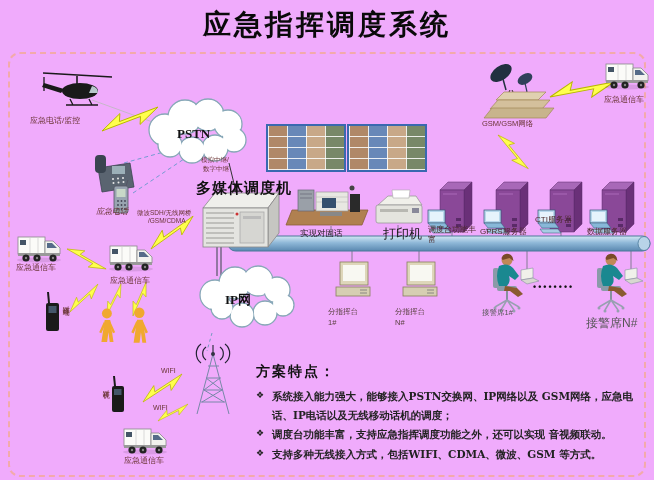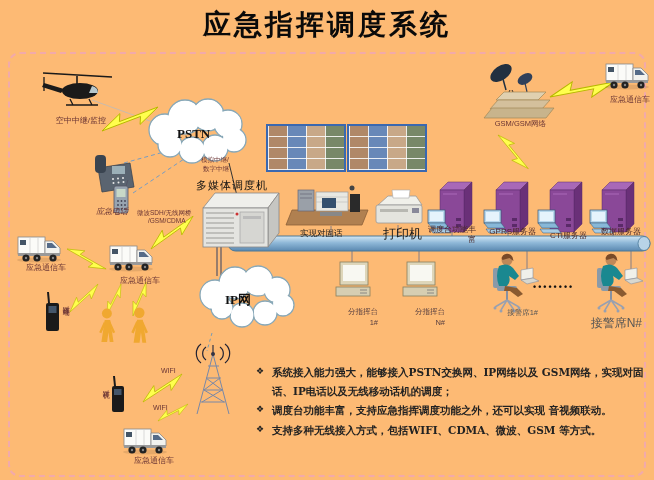--- a/index.html
+++ b/index.html
@@ -1,31 +1,31 @@
 <!DOCTYPE html>
 <html><head>
 <meta charset="utf-8">
 <style>
   html,body{margin:0;padding:0;background:#fff;}
-  #canvas{position:relative;width:654px;height:480px;background:#fdba74;overflow:hidden;
+  #canvas{position:relative;width:654px;height:480px;background:#f0abfc;overflow:hidden;
           font-family:"Liberation Sans",sans-serif;}
   .title{position:absolute;left:0;top:6px;width:654px;text-align:center;
          font-family:"DejaVu Serif",serif;font-weight:bold;font-size:28px;
          letter-spacing:3px;color:#0a0a0a;}
   .frame{position:absolute;left:8px;top:52px;width:634px;height:421px;
          border:2px dashed #f2aaaa;border-radius:12px;}
   svg.art{position:absolute;left:0;top:0;}
   .lb{position:absolute;font-size:8px;line-height:1.25;color:#6a3434;white-space:nowrap;}
-  .lb.ctr{text-align:right;}
+  .lb.ctr{text-align:left;}
   .lb.blk{color:#1a1a1a;}
   .lb.tiny{font-size:6.5px;}
   .lb.wrap{white-space:normal;}
   .vert{writing-mode:vertical-rl;letter-spacing:1px;font-size:7px;}
   .cloudtxt{font-family:"Liberation Serif",serif;font-size:13px;font-weight:bold;color:#111;}
-  .disp{font-size:11px;font-weight:normal;color:#111;letter-spacing:1px;}
+  .disp{font-size:15px;font-weight:bold;color:#111;letter-spacing:1px;}
   .monitor{position:absolute;width:76px;height:44px;border:2px solid #3a68b0;background:
      repeating-linear-gradient(90deg, rgba(255,255,255,.85) 0 1px, transparent 1px 19px),
      repeating-linear-gradient(0deg, rgba(255,255,255,.85) 0 1px, transparent 1px 11px),
      repeating-linear-gradient(90deg,#b08868 0 19px,#6888b8 19px 38px,#c8a888 38px 57px,#788868 57px 76px);}
   .dots{position:absolute;font-size:9px;font-weight:bold;letter-spacing:2px;color:#111;}
   .features{position:absolute;left:256px;top:363px;width:390px;}
   .features .hd{font-family:"DejaVu Serif",serif;font-size:14px;font-weight:bold;
                 color:#111;letter-spacing:2px;margin-bottom:6px;}
   .features .item{display:flex;margin-bottom:1px;}
   .features .mk{width:16px;flex:none;font-size:9px;color:#222;padding-top:3px;}
@@ -322,21 +322,21 @@
     <use href="#desktop" transform="translate(334,262)"></use>
     <use href="#desktop" transform="translate(401,262)"></use>
 
     <use href="#operator" transform="translate(487,250)"></use>
     <use href="#operator" transform="translate(591,250)"></use>
   </svg>
 
   <div class="monitor" style="left:266px;top:124px;"></div>
   <div class="monitor" style="left:347px;top:124px;"></div>
 
-  <span class="lb ctr" style="left:30px;top:116px;width:76px;">空中中继/监控</span>
+  <span class="lb ctr" style="left:30px;top:116px;width:76px;">应急电话/监控</span>
   <span class="lb cloudtxt" style="left:177px;top:126px;">PSTN</span>
   <span class="lb tiny" style="left:201px;top:156px;">模拟中继/</span>
   <span class="lb tiny" style="left:203px;top:165px;">数字中继</span>
   <span class="lb disp" style="left:196px;top:179px;">多媒体调度机</span>
   <span class="lb tiny" style="left:137px;top:209px;">微波SDH/无线网桥</span>
   <span class="lb tiny" style="left:148px;top:217px;">/GSM/CDMA</span>
   <span class="lb" style="left:96px;top:207px;font-style:italic;">应急电话</span>
   <span class="lb ctr" style="left:16px;top:263px;width:50px;">应急通信车</span>
   <span class="lb ctr" style="left:110px;top:276px;width:50px;">应急通信车</span>
   <span class="lb ctr" style="left:124px;top:456px;width:50px;">应急通信车</span>
@@ -344,34 +344,35 @@
   <span class="lb vert" style="left:61px;top:300px;">对讲终端</span>
   <span class="lb vert" style="left:101px;top:384px;">对讲机</span>
   <span class="lb" style="left:161px;top:367px;font-size:7px;">WIFI</span>
   <span class="lb" style="left:153px;top:404px;font-size:7px;">WIFI</span>
   <span class="lb cloudtxt" style="left:225px;top:292px;">IP网</span>
   <span class="lb blk" style="left:300px;top:228px;font-size:8.5px;">实现对固话</span>
   <span class="lb blk" style="left:383px;top:226px;font-size:13px;">打印机</span>
   <span class="lb ctr" style="left:482px;top:119px;width:64px;font-size:7.5px;">GSM/GSM网络</span>
   <span class="lb ctr wrap" style="left:428px;top:225px;width:48px;color:#4a2828;">调度台功能丰富</span>
   <span class="lb ctr" style="left:480px;top:227px;width:56px;color:#4a2828;">GPRS服务器</span>
-  <span class="lb ctr" style="left:535px;top:231px;width:52px;color:#4a2828;">CTI服务器</span>
+  <span class="lb ctr" style="left:535px;top:215px;width:52px;color:#4a2828;">CTI服务器</span>
   <span class="lb ctr" style="left:587px;top:227px;width:54px;color:#4a2828;">数据服务器</span>
   <span class="lb ctr" style="left:328px;top:307px;width:50px;font-size:7.5px;color:#5a4040;">分指挥台</span>
   <span class="lb ctr" style="left:328px;top:318px;width:50px;font-size:7.5px;color:#5a4040;">1#</span>
   <span class="lb ctr" style="left:395px;top:307px;width:50px;font-size:7.5px;color:#5a4040;">分指挥台</span>
   <span class="lb ctr" style="left:395px;top:318px;width:50px;font-size:7.5px;color:#5a4040;">N#</span>
   <span class="lb ctr" style="left:482px;top:308px;width:56px;font-size:7.5px;color:#555;">接警席1#</span>
   <span class="lb ctr" style="left:586px;top:316px;width:56px;font-size:12px;color:#555;">接警席N#</span>
   <span class="dots" style="left:533px;top:282px;">••••••••</span>
 
   <div class="features">
+    <div class="hd">方案特点：</div>
     <div class="item">
       <span class="mk">❖</span>
-      <span class="tx">系统接入能力强大，能够接入PSTN交换网、IP网络以及 GSM网络，实现对固话、IP电话以及无线移动话机的调度；</span>
+      <span class="tx">系统接入能力强大，能够接入PSTN交换网、IP网络以及 GSM网络，应急电话、IP电话以及无线移动话机的调度；</span>
     </div>
     <div class="item">
       <span class="mk">❖</span>
       <span class="tx">调度台功能丰富，支持应急指挥调度功能之外，还可以实现 音视频联动。</span>
     </div>
     <div class="item">
       <span class="mk">❖</span>
       <span class="tx">支持多种无线接入方式，包括WIFI、CDMA、微波、GSM 等方式。</span>
     </div>
   </div>

